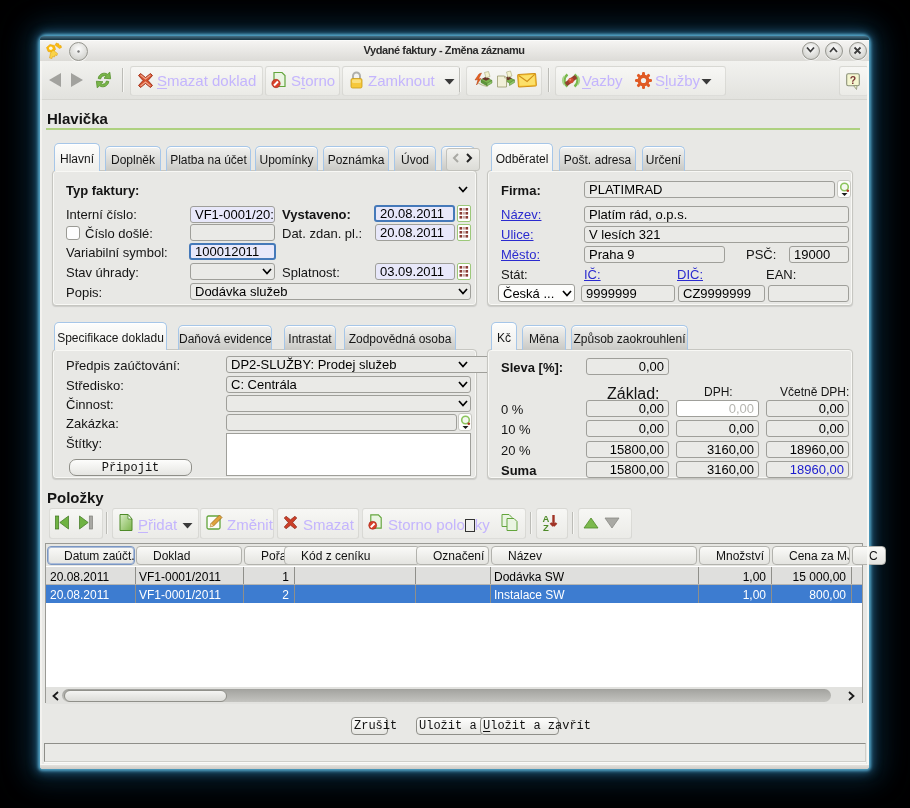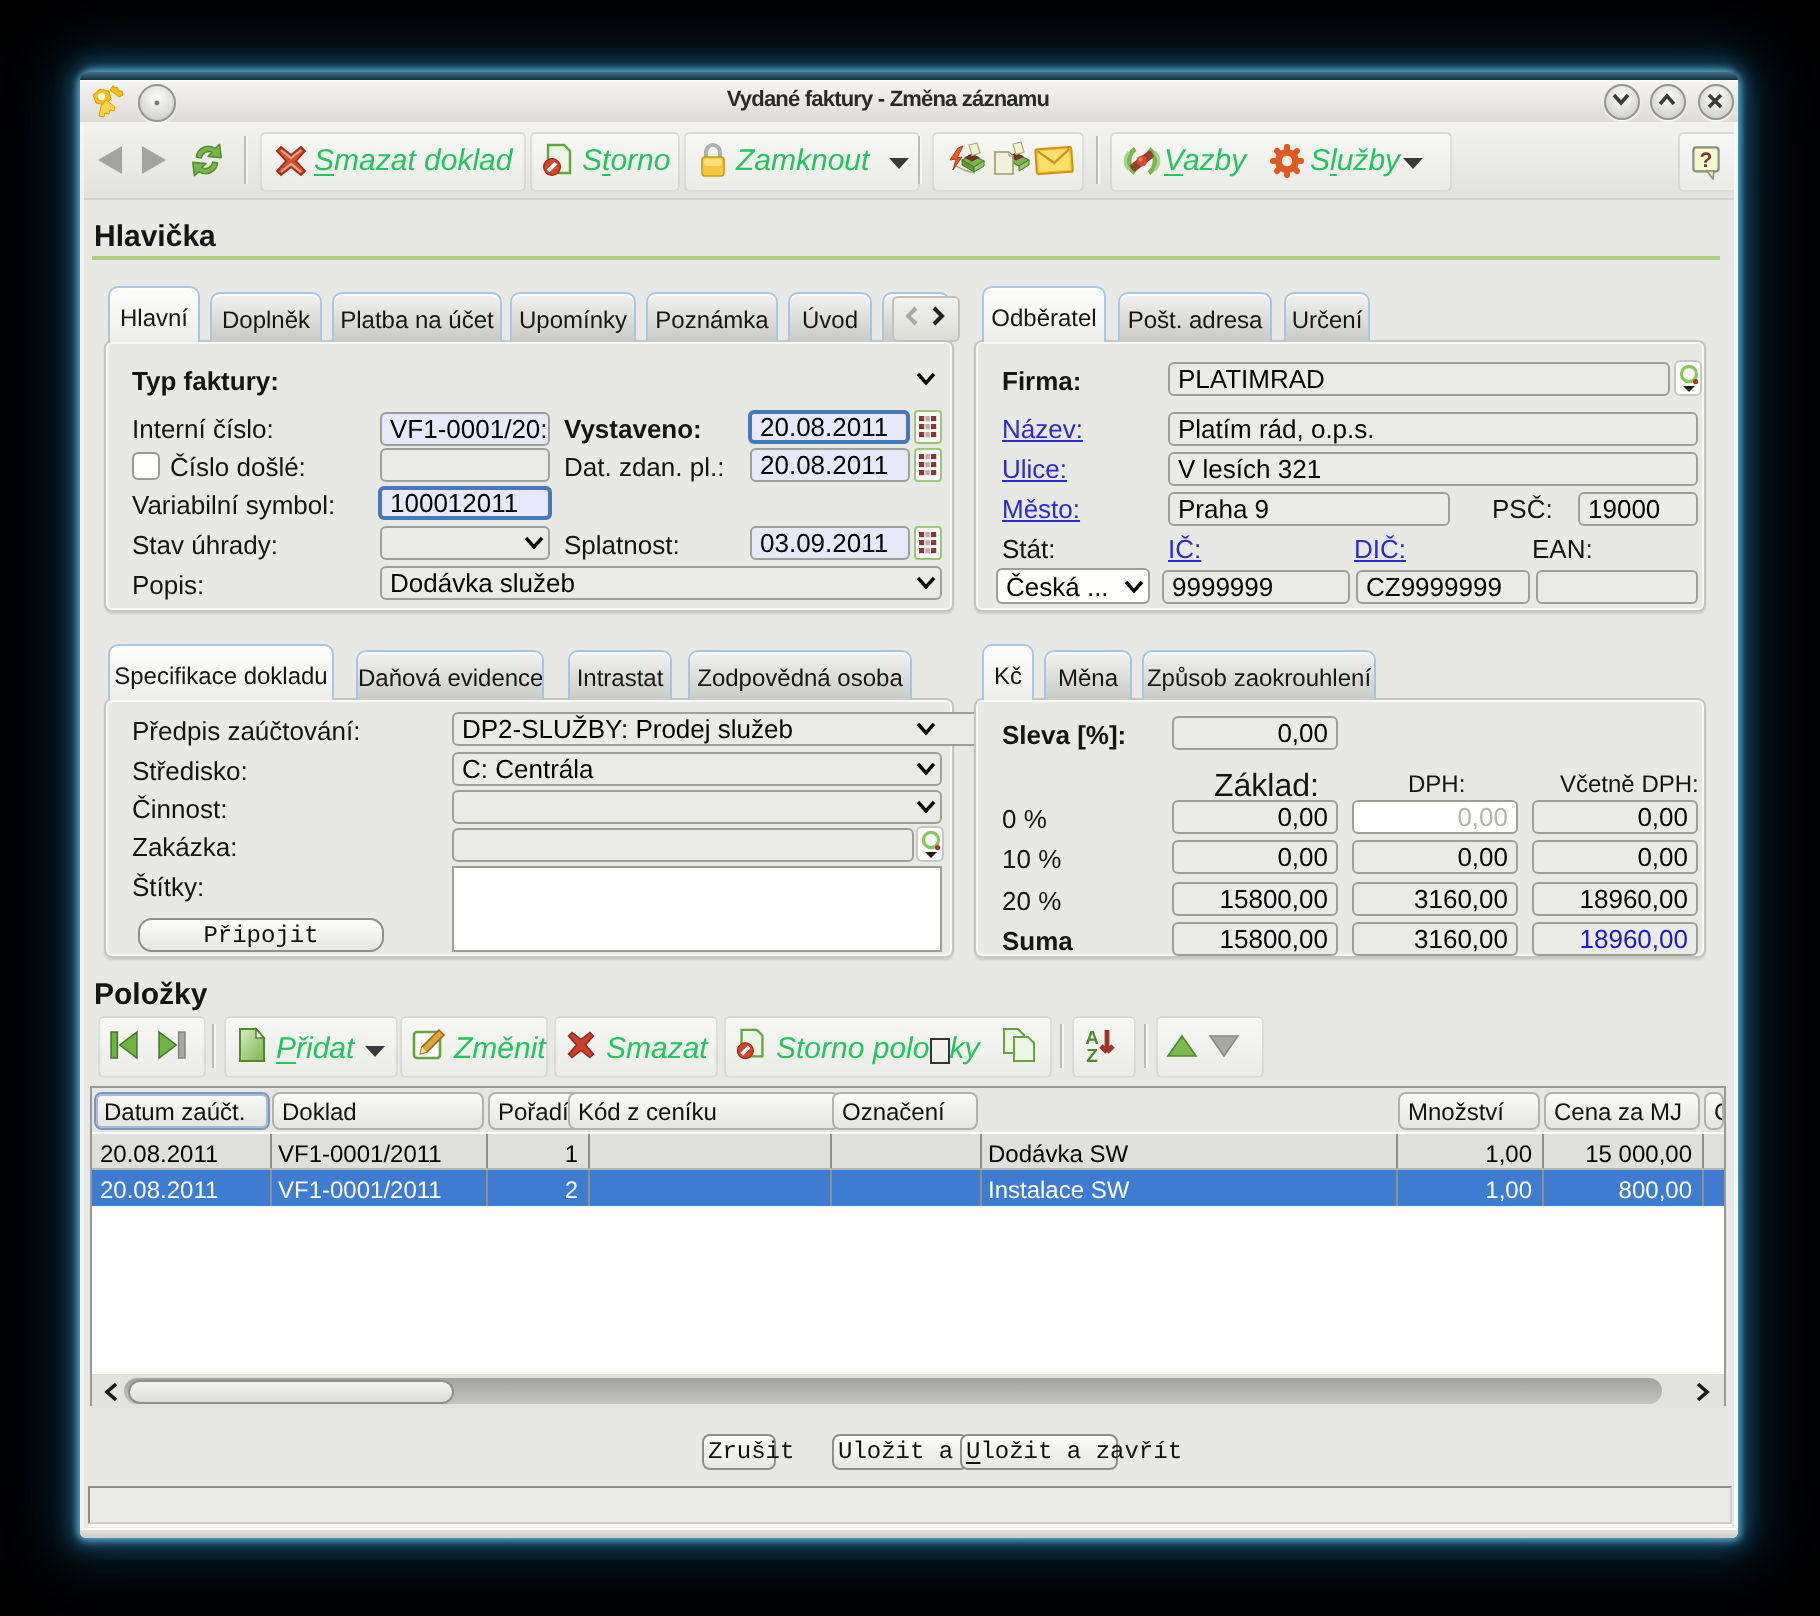--- a/index.html
+++ b/index.html
@@ -12,21 +12,21 @@
   background:linear-gradient(#487288,#16323f);border-radius:7px 7px 0 0;}
 #tbar{position:absolute;left:40px;top:40px;width:829px;height:21px;
   background:linear-gradient(#f5f4f2,#dcdbd7);border-top:1px solid #fbfbfa;box-sizing:border-box;}
 #title{position:absolute;left:40px;top:44px;width:808px;text-align:center;font-size:11px;
   font-weight:bold;color:#2a2a2a;letter-spacing:-0.4px;}
 #toolbar{position:absolute;left:40px;top:61px;width:829px;height:38px;
   background:linear-gradient(#f2f2ef,#e2e2de);border-bottom:1px solid #d5d5d0;}
 .tile{position:absolute;top:66px;height:28px;background:linear-gradient(#f7f7f5,#ebebe7);
   border:1px solid rgba(200,200,194,.55);border-radius:3px;}
 .tsep{position:absolute;top:68px;height:24px;width:1px;background:#bcbcb7;box-shadow:1px 0 0 #f6f6f3;}
-.ttext{position:absolute;font-size:15px;color:#22c55e;top:72px;white-space:nowrap;font-style:italic;}
+.ttext{position:absolute;font-size:15px;color:#c4b5fd;top:72px;white-space:nowrap;}
 .u{text-decoration:underline;text-underline-offset:2px;}
 .b{font-weight:bold;}
 .cbtn{position:absolute;width:16px;height:16px;border-radius:50%;top:42px;
   background:radial-gradient(circle at 50% 35%,#fdfdfd,#d6d6d2 70%,#c2c2be);
   border:1px solid #96968f;box-shadow:0 1px 1px rgba(255,255,255,.8);}
 .cbtn svg{position:absolute;left:2px;top:2px;}
 .hd{position:absolute;font-size:15px;font-weight:bold;color:#141414;}
 .lbl{position:absolute;font-size:13px;color:#141414;white-space:nowrap;}
 .lnk{color:#2b2bcf;text-decoration:underline;}
 .fld{position:absolute;height:17px;background:#eaeae7;border:1px solid #9f9f9a;border-radius:3px;
@@ -42,21 +42,21 @@
   text-align:center;color:#161616;box-shadow:inset 0 1px 0 rgba(255,255,255,.95);line-height:26px;
   box-sizing:border-box;white-space:nowrap;font-size:12px;overflow:hidden;}
 .tabsel{top:143px;height:28px;background:linear-gradient(#fdfdfc,#eeeeeb);z-index:4;line-height:30px;}
 .tab2{top:325px;}
 .tabsel2{top:322px;}
 .panel{position:absolute;background:#e8e8e5;border:1px solid #c6c6c1;border-radius:4px;
   box-shadow:inset 0 0 0 1px #f8f8f5,0 1px 1px rgba(0,0,0,.12);}
 .cal{position:absolute;width:14px;height:17px;background:#fff;border:1px solid #9cc87a;
   border-radius:2px;box-sizing:border-box;}
 .hcell{position:absolute;top:546px;height:19px;background:linear-gradient(#fafaf8,#e4e4e0);
-  border:1px solid #b2b2ad;border-radius:4px;font-size:12px;color:#111;padding:0 4px;
+  border:1px solid #b2b2ad;border-radius:4px;font-size:12px;color:#111;padding:0 16px;
   line-height:18px;box-sizing:border-box;white-space:nowrap;overflow:hidden;}
 .cell{position:absolute;font-size:12px;white-space:nowrap;}
 .btn{position:absolute;height:18px;background:linear-gradient(#fdfdfc,#e6e6e2);
   border:1px solid #8f8f89;border-radius:4px;font-size:12px;color:#111;text-align:center;
   line-height:16px;box-sizing:border-box;padding:0 2px;white-space:nowrap;font-family:Liberation Mono, monospace;}
 .ck{position:absolute;width:14px;height:14px;background:#fdfdfd;border:1px solid #9a9a94;
   border-radius:3px;box-sizing:border-box;}
 </style></head>
 <body>
 <div id="s">
@@ -477,20 +477,21 @@
       <path d="M1 1 L15 1 L8 11 Z" fill="#a9a9a4" stroke="#8a8a85" stroke-width="0.8"></path>
     </svg>
 
 <div class="ab" style="left:45px;top:543px;width:818px;height:160px;background:#fff;border:1px solid #9a9a95;box-sizing:border-box"></div>
 <div class="ab" style="left:46px;top:544px;width:816px;height:22px;background:#e6e6e2"></div>
 <div class="hcell" style="left:47px;width:88px;border-color:#7a96c2;box-shadow:inset 0 0 0 1px #aabbd8">Datum zaúčt.</div>
 <div class="hcell" style="left:136px;width:106px">Doklad</div>
 <div class="hcell" style="left:244px;width:49px">Pořadí</div>
 <div class="hcell" style="left:284px;width:136px">Kód z ceníku</div>
 <div class="hcell" style="left:416px;width:73px">Označení</div>
+<div class="hcell" style="left:491px;width:206px">Název</div>
 <div class="hcell" style="left:699px;width:71px">Množství</div>
 <div class="hcell" style="left:772px;width:78px">Cena za MJ</div>
 <div class="hcell" style="left:852px;width:10px">C</div>
 
 <div class="ab" style="left:46px;top:567px;width:816px;height:18px;background:#dfdfdd"></div>
 <div class="ab" style="left:46px;top:585px;width:816px;height:18px;background:#3d7cd0"></div>
 <div class="cell" style="left:50px;top:570px">20.08.2011</div>
 <div class="cell" style="left:139px;top:570px">VF1-0001/2011</div>
 <div class="cell" style="left:243px;top:570px;width:46px;text-align:right">1</div>
 <div class="cell" style="left:494px;top:570px">Dodávka SW</div>

